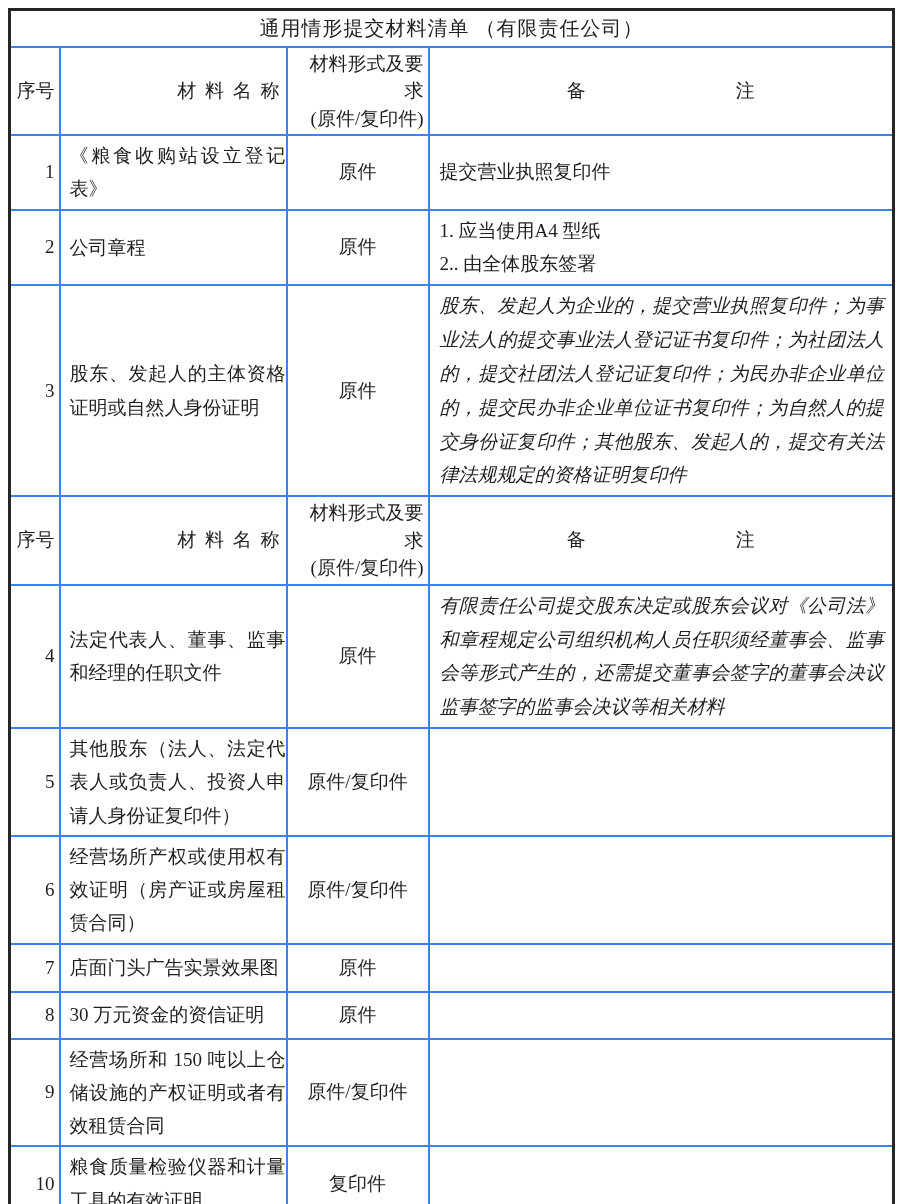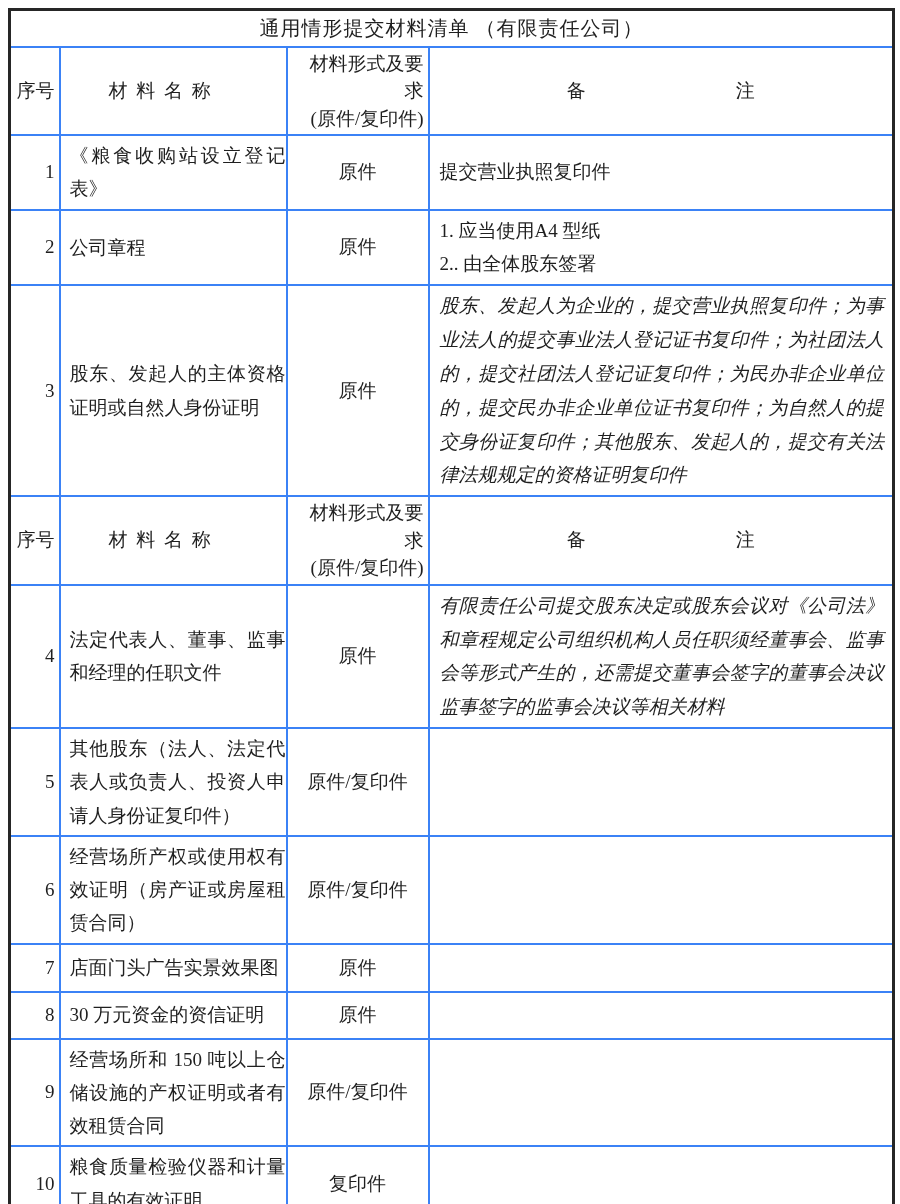--- a/index.html
+++ b/index.html
@@ -41,21 +41,21 @@
     line-height:1.75;
   }
   .c-form{text-align:center;border-radius:31px;}
   .c-remark{
     text-align:left;
     padding:3px 8px 3px 10px;
     line-height:1.78;
     white-space:pre-line;
   }
   .c-remark.just{text-align:justify;font-style:italic;}
-  th.h-name{text-align:left;letter-spacing:2px;padding-left:48px;}
+  th.h-name{text-align:right;letter-spacing:2px;padding-left:48px;}
   th.h-form div{line-height:1.45;text-align:right;}
   .remark-head{
     display:flex;
     justify-content:center;
     gap:150px;
   }
 </style>
 </head>
 <body>
 

